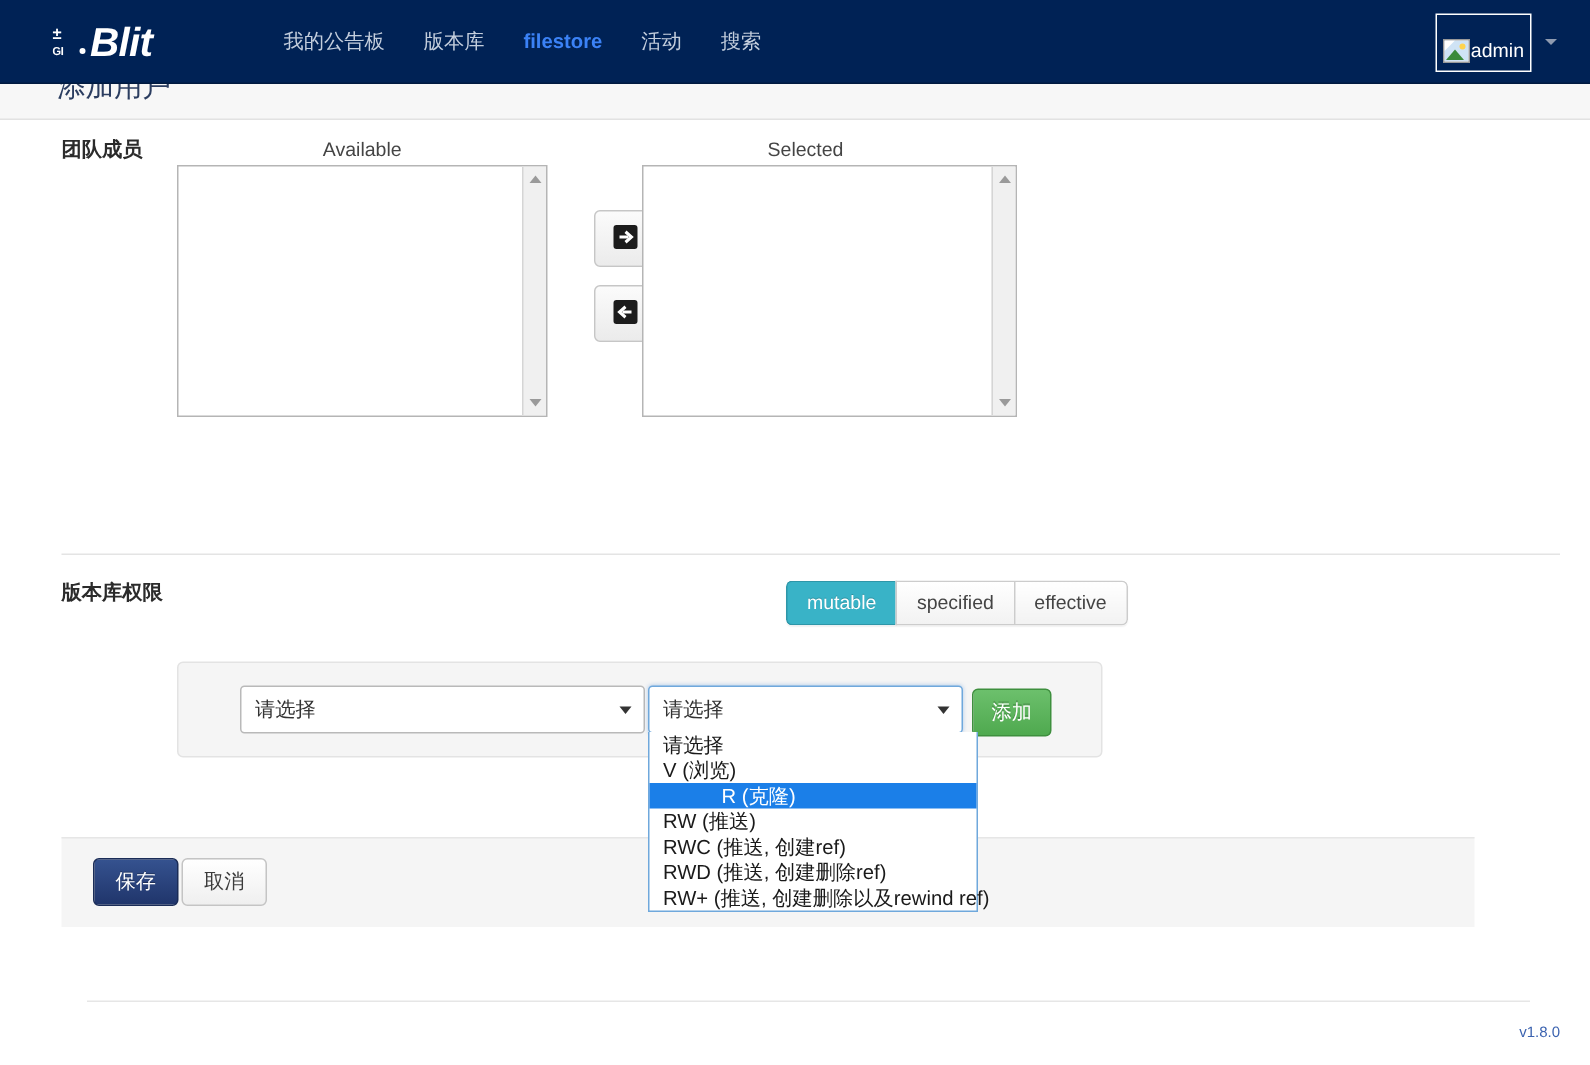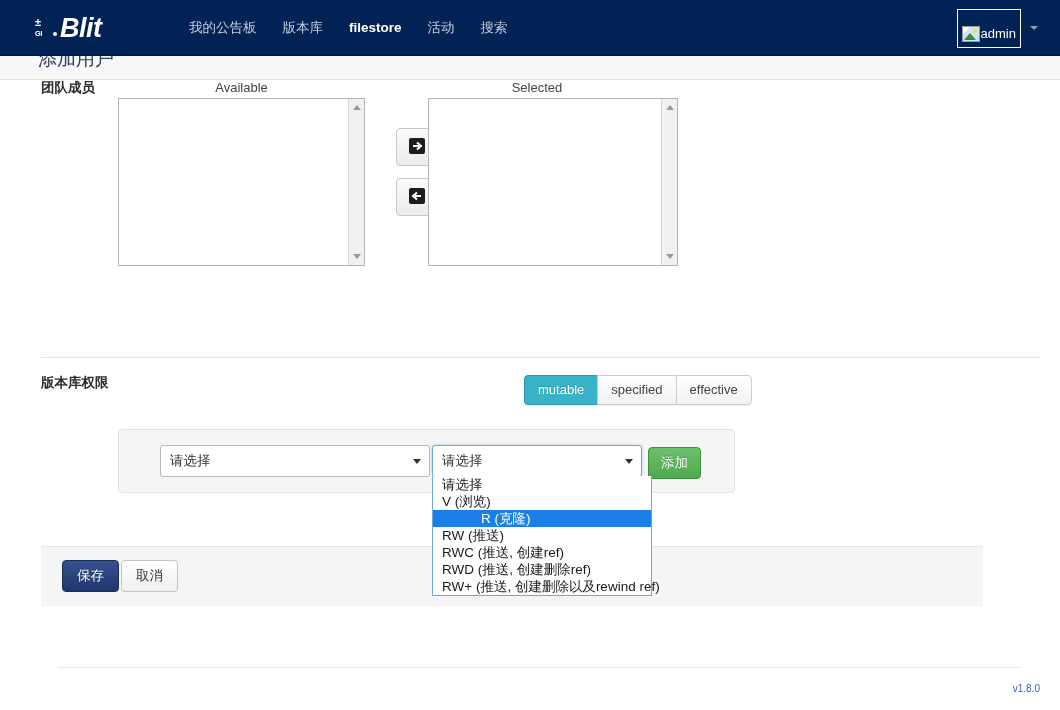--- a/index.html
+++ b/index.html
@@ -54,21 +54,21 @@
   }
   .nav-links a {
     color: #c3cedd;
     text-decoration: none;
     font-size: 13.5px;
     padding: 0 13px;
     line-height: 56px;
     display: block;
   }
   .nav-links a.active {
-    color: #ffffff;
+    color: #3b82f6;
     font-weight: bold;
   }
   .nav-right {
     position: absolute; right: 22px; top: 0;
     height: 56px;
     display: flex; align-items: center;
   }
   .user-box {
     display: flex; align-items: center;
     border: 1px solid #ffffff;
@@ -173,20 +173,21 @@
     position: absolute;
     font-size: 13.5px;
     font-weight: bold;
     color: #2b2b2b;
   }
 
   
   .dual {
     position: relative;
     height: 205px;
+    margin-top: 12px;
   }
   .col-head {
     position: absolute;
     font-size: 13px;
     color: #444444;
     text-align: center;
   }
   .listbox {
     position: absolute;
     background: #ffffff;

